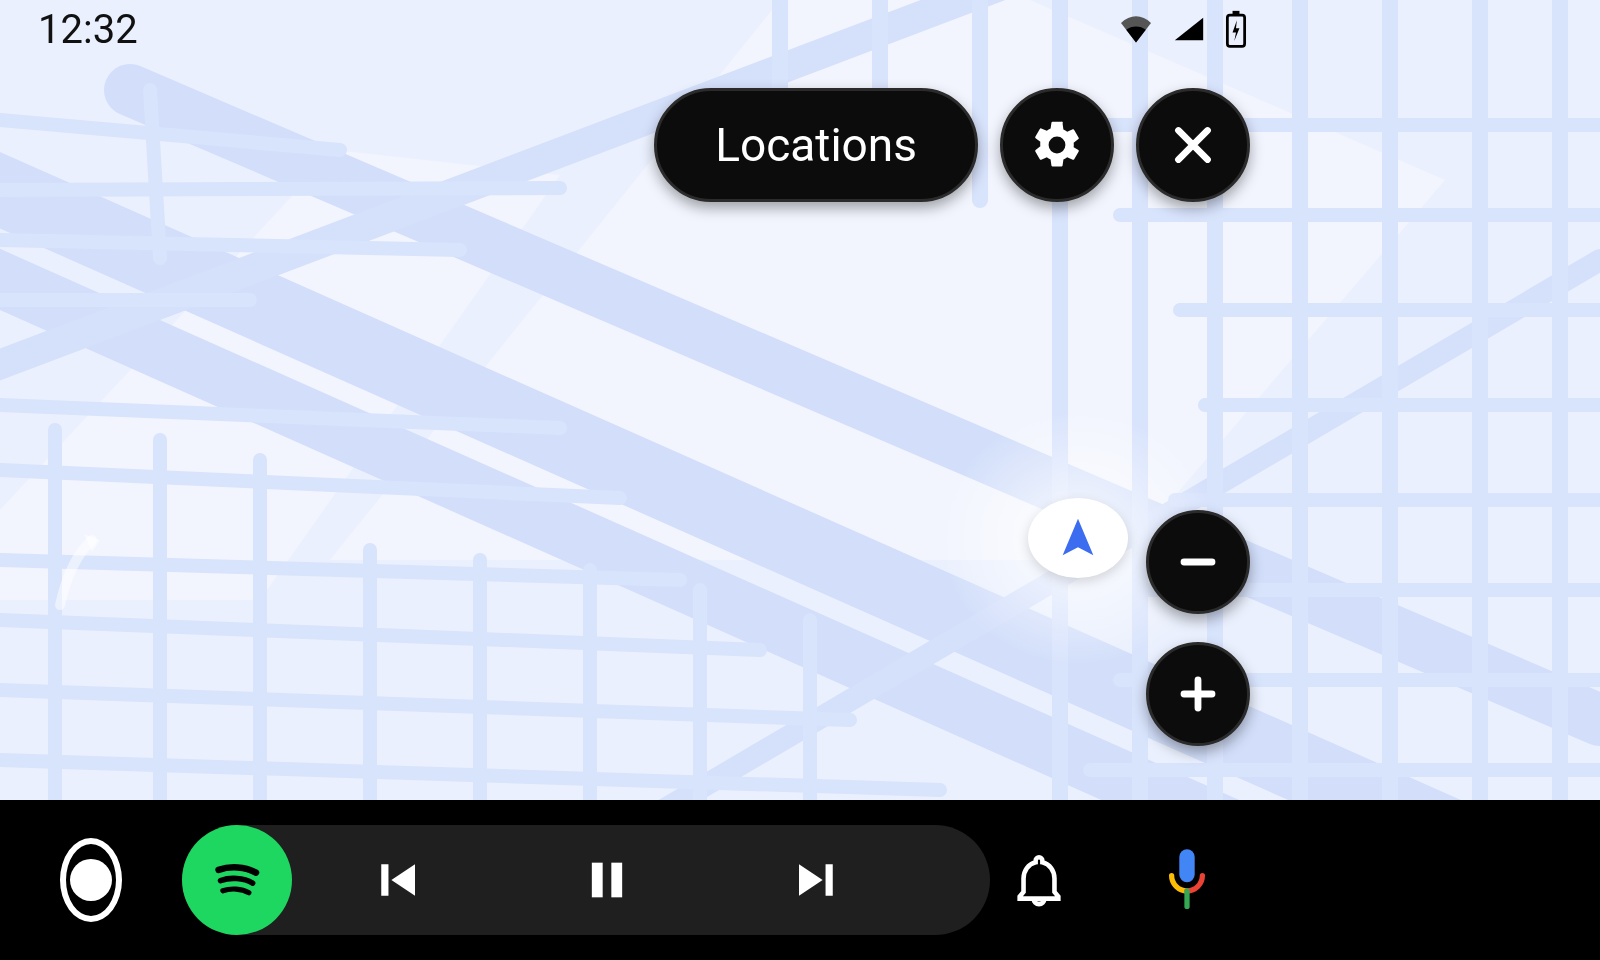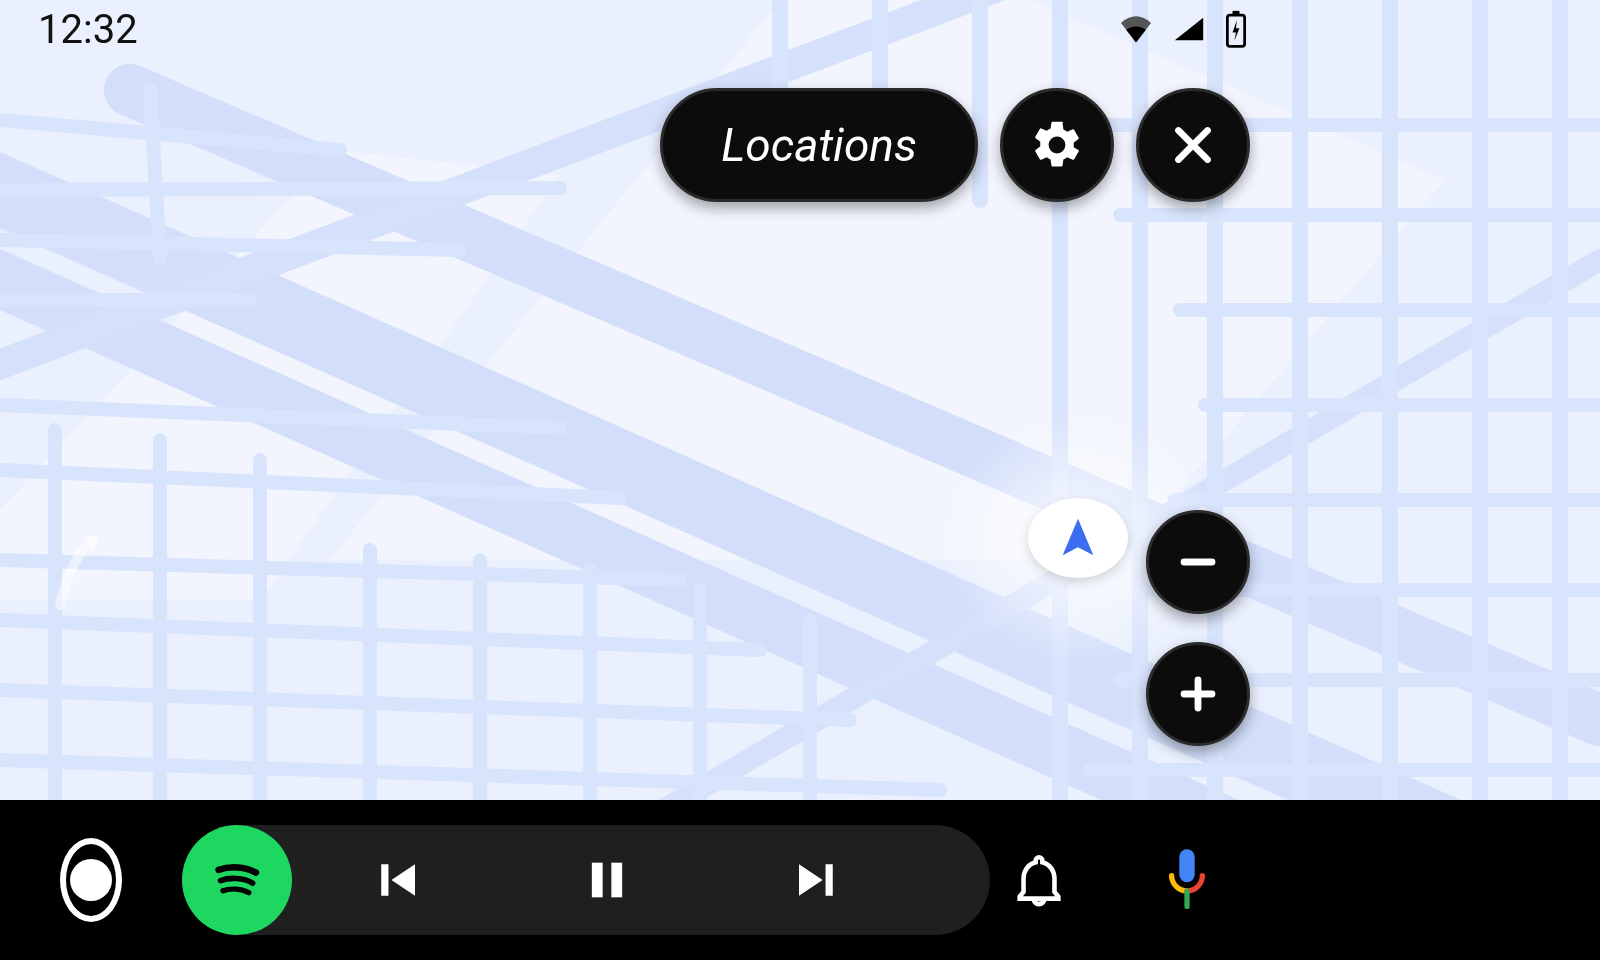--- a/index.html
+++ b/index.html
@@ -51,21 +51,21 @@
   .status-left, .status-right {
     display: flex; align-items: center; gap: 18px;
     font-size: 40px; font-weight: 400;
   }
   .status-right svg { display: block; }
 
   
   .top-controls {
     position: absolute;
     top: 88px; right: 30px;
-    display: flex; align-items: center; gap: 22px; font-style: italic;
+    display: flex; align-items: center; gap: 22px;
   }
   .pill-btn {
     height: 108px;
     padding: 0 58px;
     border-radius: 60px;
     background: #0c0c0c;
     color: #fff;
     font-size: 46px;
     font-weight: 400;
     display: flex; align-items: center; justify-content: center;

